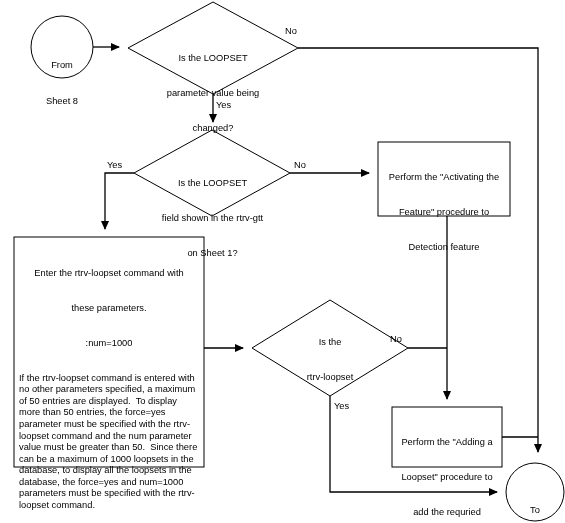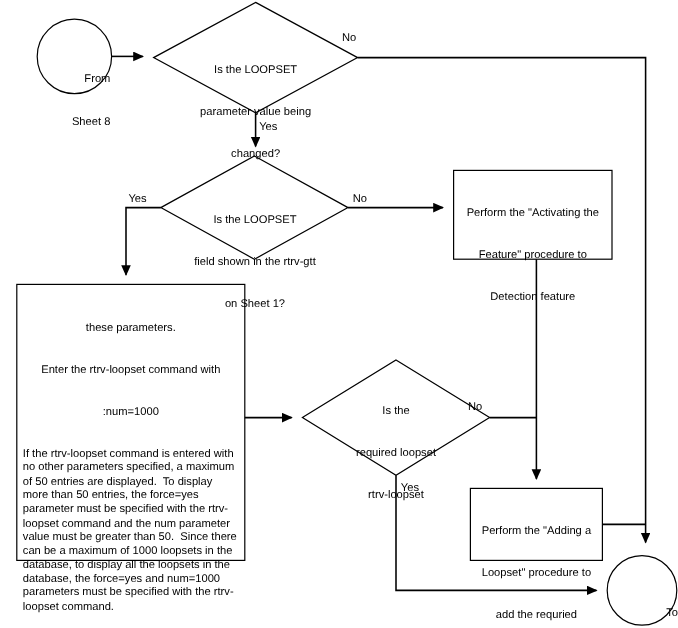--- a/index.html
+++ b/index.html
@@ -50,21 +50,20 @@
   }
   .edge-label {
     position: absolute;
     font-size: 9.3px;
     line-height: 11px;
     color: #000000;
   }
   .term-text {
     font-size: 9.3px;
     line-height: 12px;
-    text-align: right;
   }
   em, .ital { }
 </style>
 </head>
 <body>
 
 <div id="flow-root">
 
   <svg class="flow" viewBox="0 0 565 523">
     <defs>
@@ -127,29 +126,28 @@
     <div>on Sheet 1?</div>
   </div>
 
   <div class="node-text" style="left:382px; top:149px; width:124px;">
     <div>Perform the "Activating the</div>
     <div>Feature" procedure to</div>
     <div>Detection feature</div>
   </div>
 
   <div class="node-text" style="left:19px; top:245px; width:180px;">
+    <div><span>Enter the </span><span class="ital">rtrv-loopset</span><span> command with</span></div>
     <div>these parameters.</div>
-    <div><span>Enter the </span><span class="ital">rtrv-loopset</span><span> command with</span></div>
     <div class="ital">:num=1000</div>
     <div class="left-align" style="text-align:left;">If the rtrv-loopset command is entered with no other parameters specified, a maximum of 50 entries are displayed.  To display more than 50 entries, the force=yes parameter must be specified with the rtrv-loopset command and the num parameter value must be greater than 50.  Since there can be a maximum of 1000 loopsets in the database, to display all the loopsets in the database, the force=yes and num=1000 parameters must be specified with the rtrv-loopset command.</div>
   </div>
 
   <div class="node-text" style="left:266px; top:314px; width:128px;">
     <div>Is the</div>
-    <div>required loopset</div>
     <div class="ital">rtrv-loopset</div>
   </div>
 
   <div class="node-text" style="left:396px; top:414px; width:102px;">
     <div>Perform the "Adding a</div>
     <div>Loopset" procedure to</div>
     <div>add the requried</div>
     
   </div>
 

